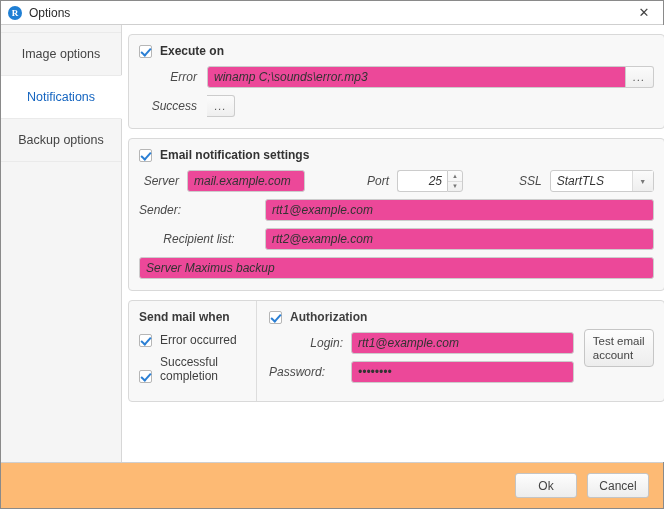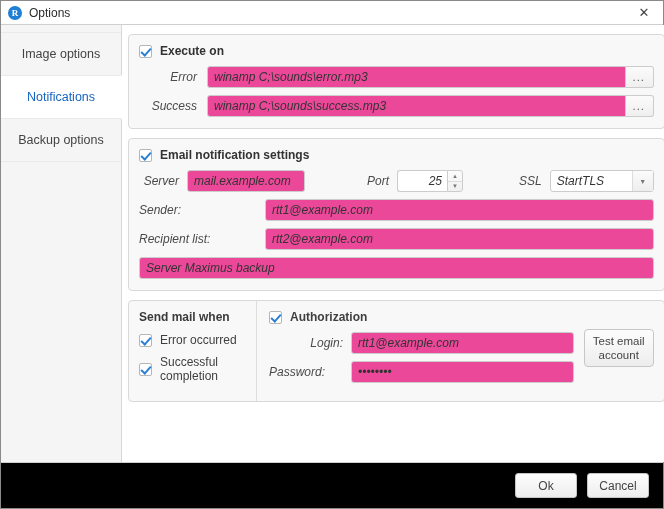--- a/index.html
+++ b/index.html
@@ -302,21 +302,21 @@
   }
   .auth-fields { flex: 1 1 auto; }
   .sml-title {
     font-weight: bold;
     font-size: 12px;
     color: #3a3a3a;
     margin-bottom: 9px;
   }
   .cb-row {
     display: flex;
-    align-items: center;
+    align-items: flex-end;
     margin-bottom: 8px;
   }
   .cb-row .cb-lbl {
     margin-left: 8px;
     font-size: 12px;
     color: #3f3f3f;
   }
 
   .test-btn {
     width: 70px;
@@ -324,32 +324,31 @@
     align-self: flex-start;
     margin-top: 19px;
     margin-left: 10px;
     height: 38px;
     border: 1px solid #c6c6c6;
     border-radius: 4px;
     background: linear-gradient(#fdfdfd, #ededed);
     display: flex;
     align-items: center;
     justify-content: center;
-    text-align: center;
     font-size: 11.5px;
     color: #444;
     line-height: 1.25;
     box-sizing: border-box;
   }
 
   
   .footer {
     flex: 0 0 46px;
     height: 46px;
-    background: #000000;
+    background: #fdba74;
     border-top: 1px solid #cfcfcf;
     display: flex;
     align-items: center;
     justify-content: flex-end;
     padding-right: 14px;
     box-sizing: border-box;
   }
   .fbtn {
     width: 62px;
     height: 25px;
@@ -399,21 +398,20 @@
         </div>
 
         <div class="row">
           <div class="fld-label" style="width:58px; margin-right:10px;">Error</div>
           <div class="tinput grow with-browse">winamp C;\sounds\error.mp3</div>
           <div class="browse-btn">...</div>
         </div>
 
         <div class="row">
           <div class="fld-label" style="width:58px; margin-right:10px;">Success</div>
-          <div class="tinput grow with-browse">winamp C;\sounds\success.mp3</div>
           <div class="browse-btn">...</div>
         </div>
       </div>
 
       <div class="group">
         <div class="grp-head">
           <div class="cb checked"></div>
           <div class="lbl">Email notification settings</div>
         </div>
 
@@ -436,21 +434,21 @@
             <div class="sel-arrow">▼</div>
           </div>
         </div>
 
         <div class="row">
           <div class="fld-label left" style="width:120px; margin-right:6px;">Sender:</div>
           <div class="tinput grow">rtt1@example.com</div>
         </div>
 
         <div class="row">
-          <div class="fld-label left" style="width:120px; margin-right:6px;">Recipient list:</div>
+          <div class="fld-label left" style="width:120px; margin-right:6px;text-align:center;">Recipient list:</div>
           <div class="tinput grow">rtt2@example.com</div>
         </div>
 
         <div class="row">
           <div class="tinput grow">Server Maximus backup</div>
         </div>
       </div>
 
       <div class="group split">
 

